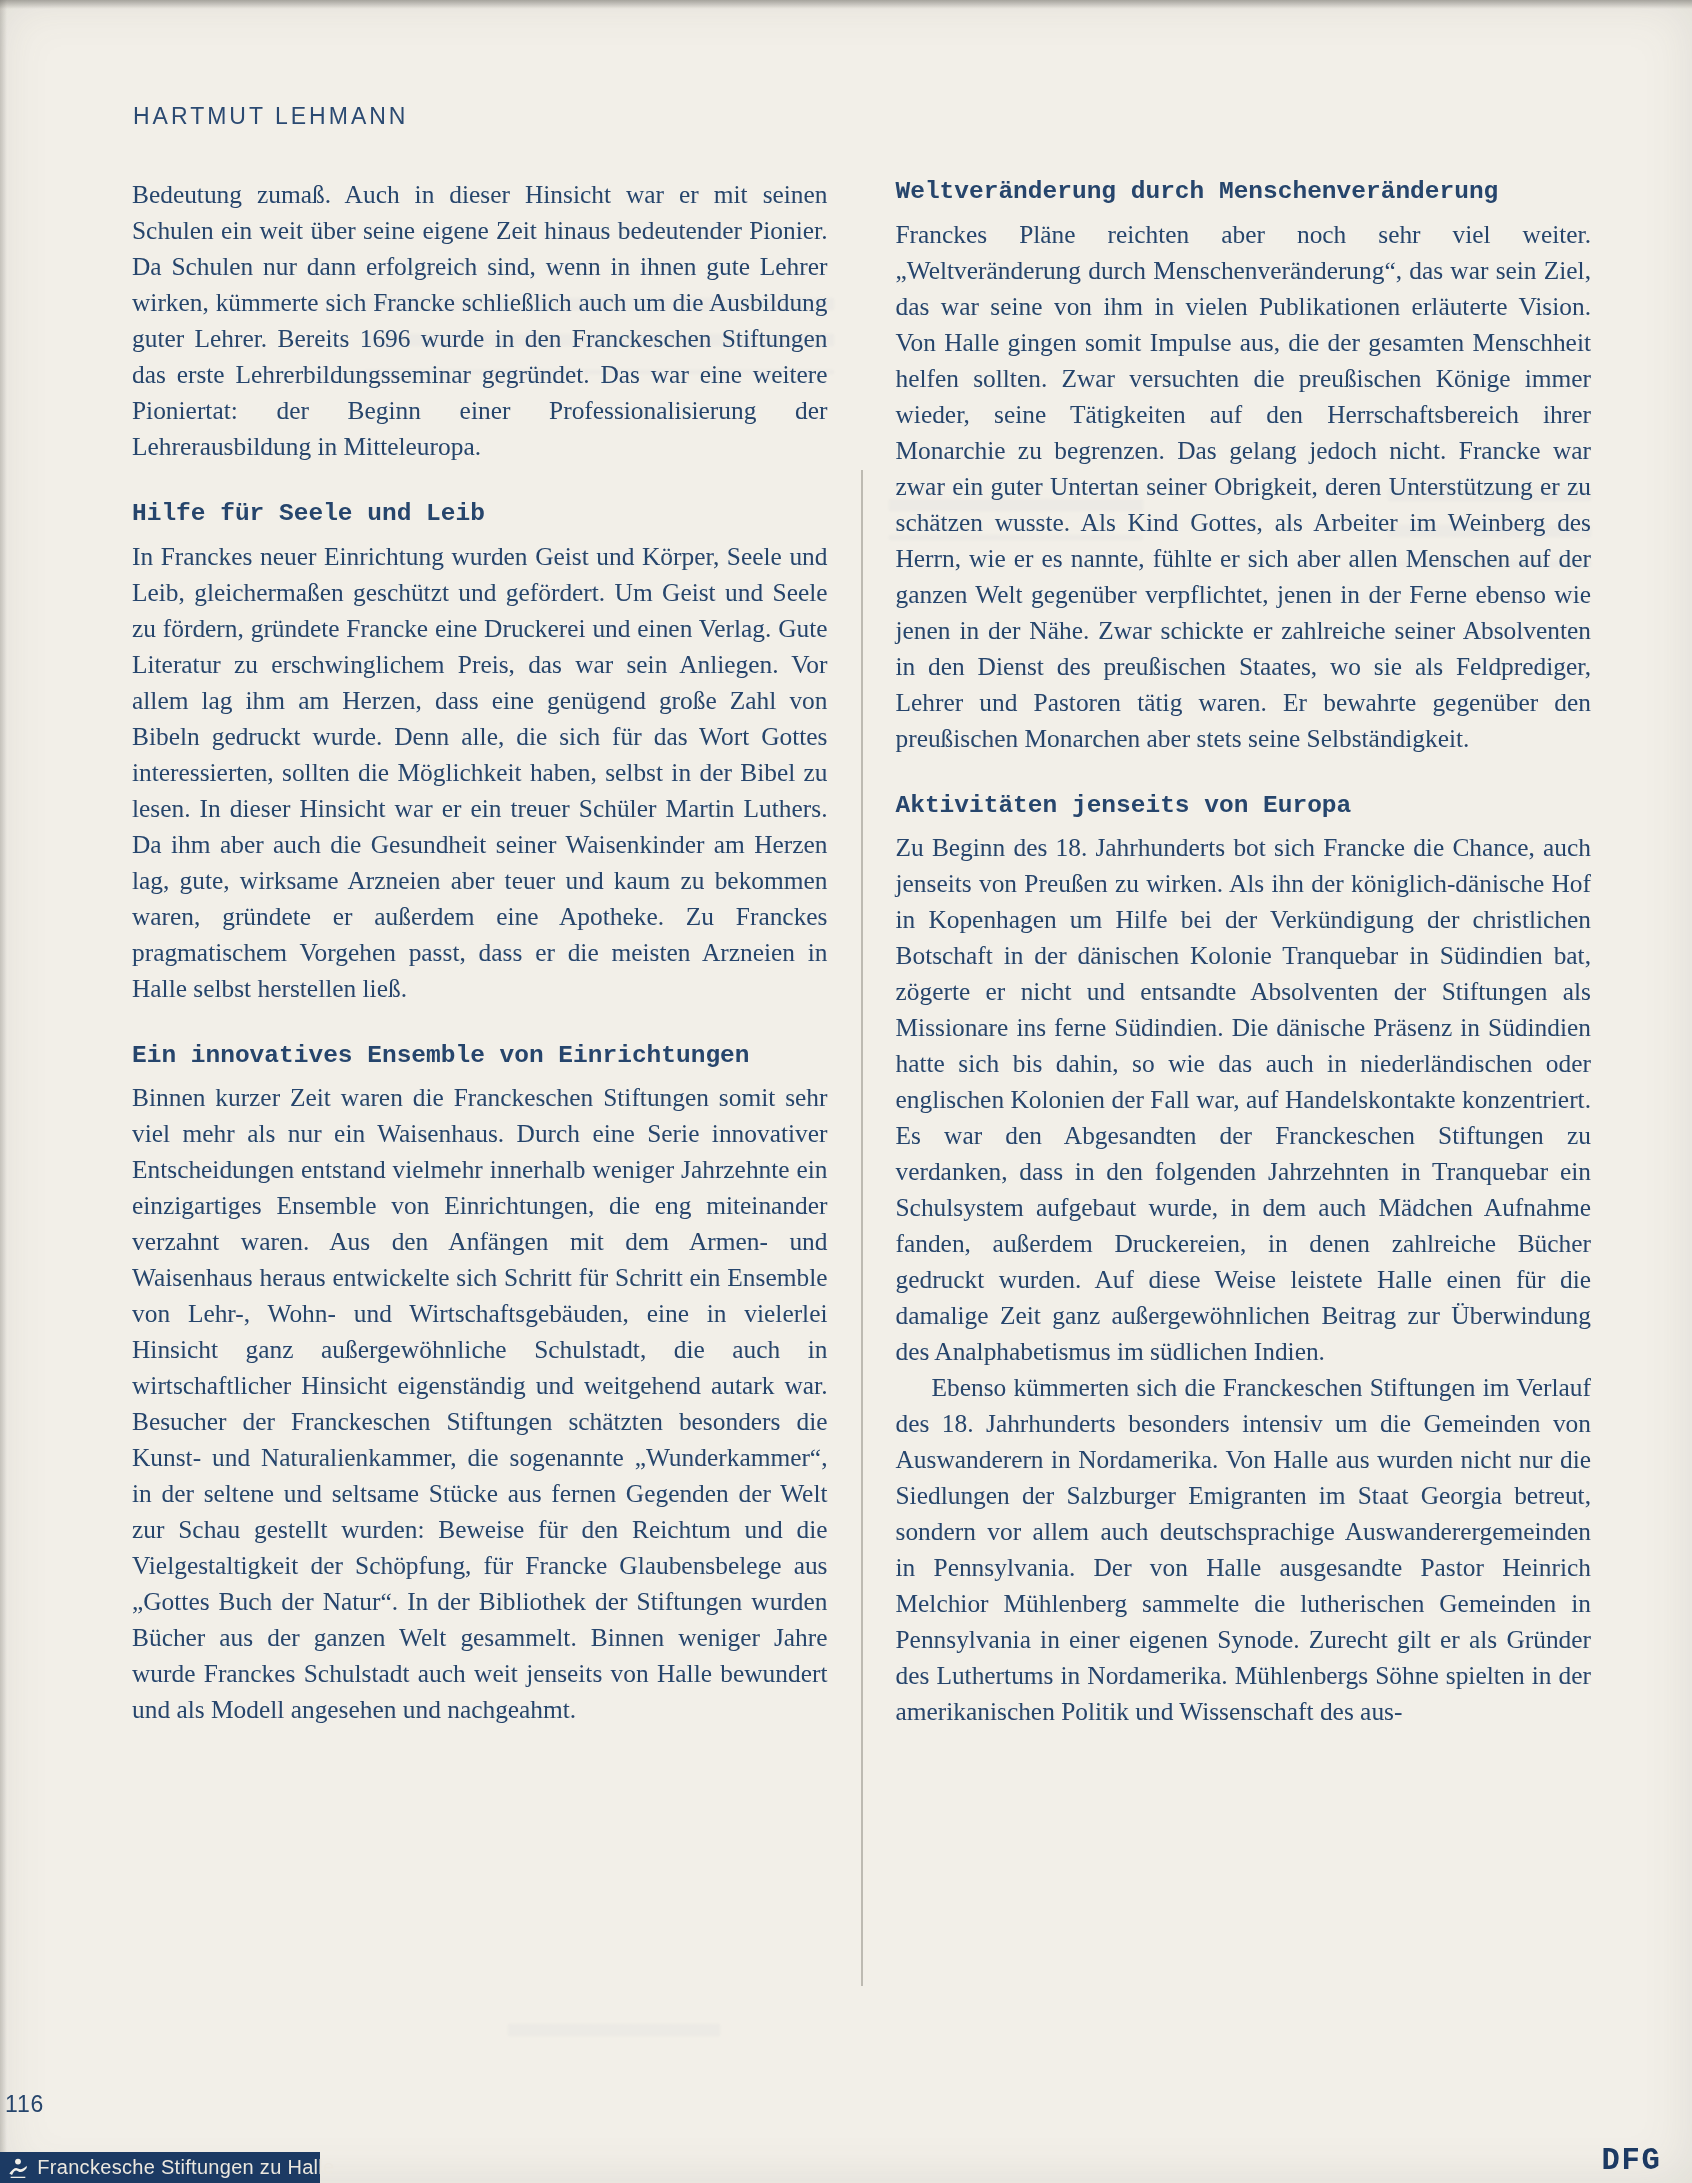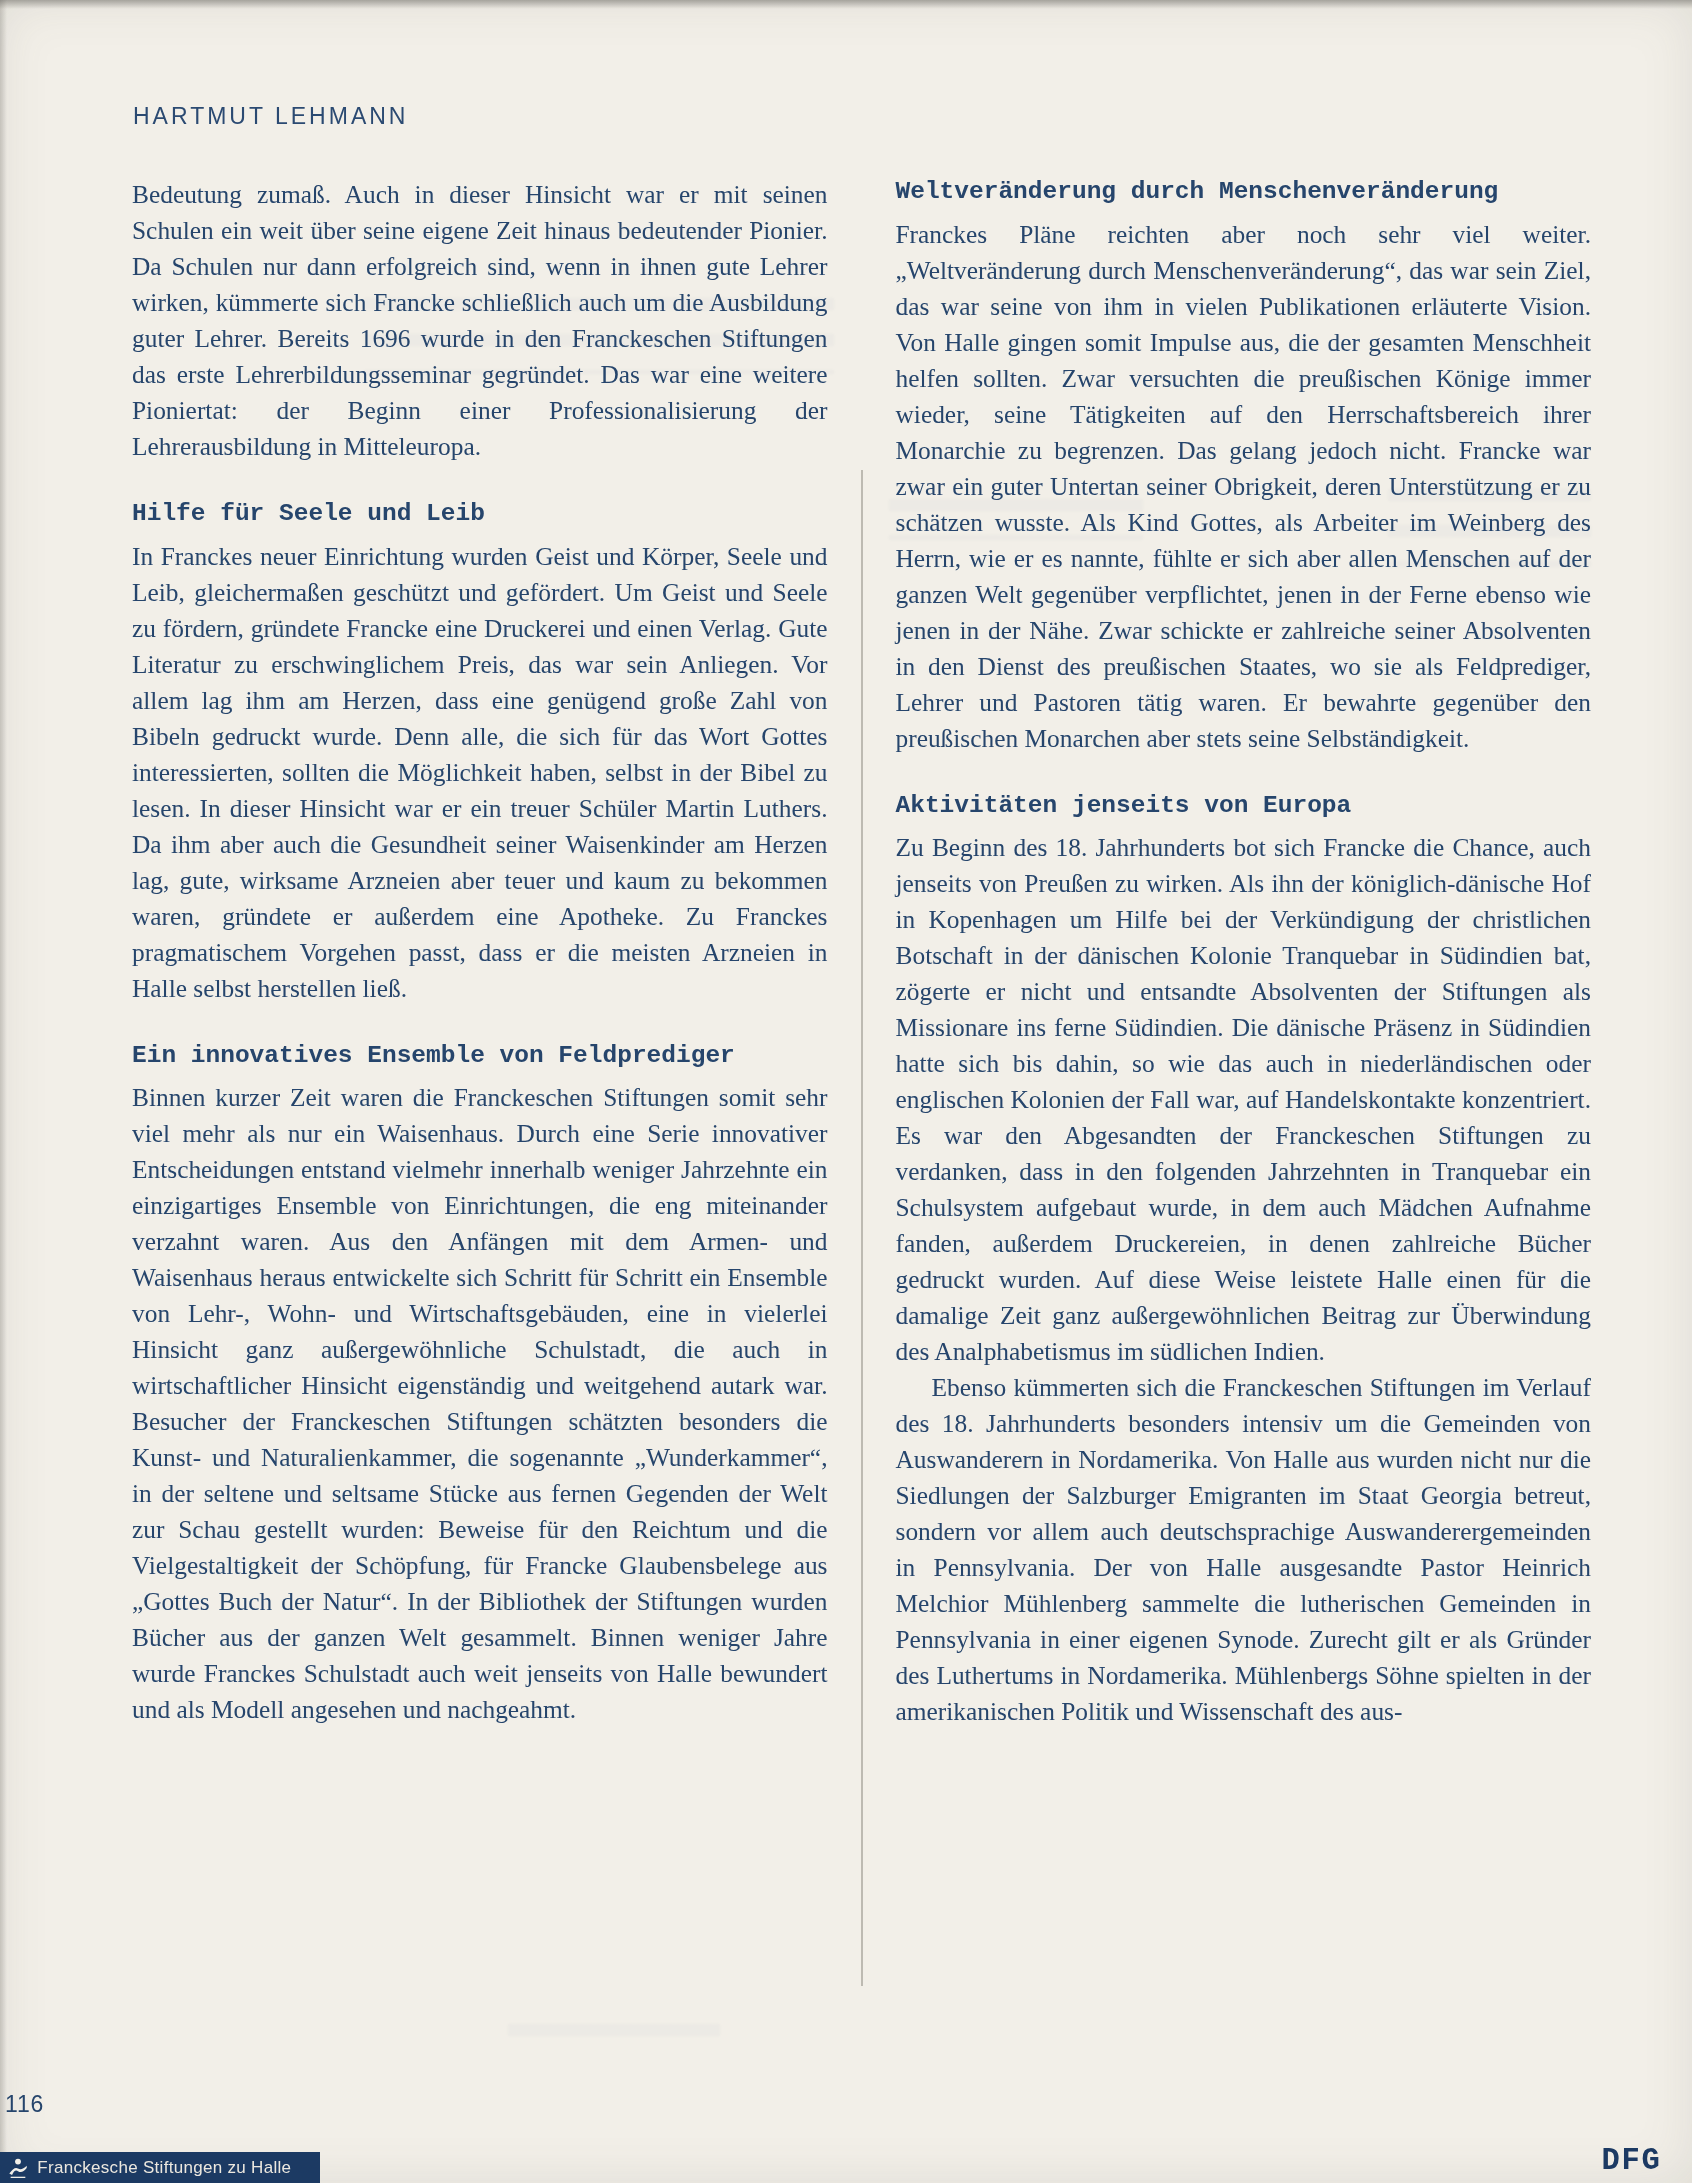--- a/index.html
+++ b/index.html
@@ -81,21 +81,21 @@
     display: flex; align-items: center; gap: 8.5px;
     padding: 0 8.5px 0 6.8px;
   }
   .emblem {
     width: 22px; height: 24px;
     display: inline-flex; align-items: center; justify-content: center;
     flex: 0 0 auto;
   }
   .publisher {
     font-family: "Liberation Sans", sans-serif;
-    font-size: 17px; color: #ece8df; letter-spacing: 0.3px;
+    font-size: 20px; color: #ece8df; letter-spacing: 0.3px;
     white-space: nowrap;
   }
   .dfg {
     position: absolute; right: 30.5px; bottom: 5.1px;
     font-family: Liberation Mono, monospace;
     font-weight: 700; font-size: 30.5px; letter-spacing: 1.7px;
     color: #1c3a63;
   }
 </style>
 </head>
@@ -114,21 +114,21 @@
   <div class="bleed bleed-4"></div>
 
   <div class="columns">
 
     <div class="column">
       <p class="body-text">Bedeutung zumaß. Auch in dieser Hinsicht war er mit seinen Schulen ein weit über seine eigene Zeit hinaus bedeutender Pionier. Da Schulen nur dann erfolgreich sind, wenn in ihnen gute Lehrer wirken, kümmerte sich Francke schließlich auch um die Ausbildung guter Lehrer. Bereits 1696 wurde in den Franckeschen Stiftungen das erste Lehrerbildungsseminar gegründet. Das war eine weitere Pioniertat: der Beginn einer Professionalisierung der Lehrerausbildung in Mitteleuropa.</p>
 
       <h2>Hilfe für Seele und Leib</h2>
       <p class="body-text">In Franckes neuer Einrichtung wurden Geist und Körper, Seele und Leib, gleichermaßen geschützt und gefördert. Um Geist und Seele zu fördern, gründete Francke eine Druckerei und einen Verlag. Gute Literatur zu erschwinglichem Preis, das war sein Anliegen. Vor allem lag ihm am Herzen, dass eine genügend große Zahl von Bibeln gedruckt wurde. Denn alle, die sich für das Wort Gottes interessierten, sollten die Möglichkeit haben, selbst in der Bibel zu lesen. In dieser Hinsicht war er ein treuer Schüler Martin Luthers. Da ihm aber auch die Gesundheit seiner Waisenkinder am Herzen lag, gute, wirksame Arzneien aber teuer und kaum zu bekommen waren, gründete er außerdem eine Apotheke. Zu Franckes pragmatischem Vorgehen passt, dass er die meisten Arzneien in Halle selbst herstellen ließ.</p>
 
-      <h2>Ein innovatives Ensemble von Feldprediger</h2>
+      <h2>Ein innovatives Ensemble von Einrichtungen</h2>
       <p class="body-text">Binnen kurzer Zeit waren die Franckeschen Stiftungen somit sehr viel mehr als nur ein Waisenhaus. Durch eine Serie innovativer Entscheidungen entstand vielmehr innerhalb weniger Jahrzehnte ein einzigartiges Ensemble von Einrichtungen, die eng miteinander verzahnt waren. Aus den Anfängen mit dem Armen- und Waisenhaus heraus entwickelte sich Schritt für Schritt ein Ensemble von Lehr-, Wohn- und Wirtschaftsgebäuden, eine in vielerlei Hinsicht ganz außergewöhnliche Schulstadt, die auch in wirtschaftlicher Hinsicht eigenständig und weitgehend autark war. Besucher der Franckeschen Stiftungen schätzten besonders die Kunst- und Naturalienkammer, die sogenannte „Wunderkammer“, in der seltene und seltsame Stücke aus fernen Gegenden der Welt zur Schau gestellt wurden: Beweise für den Reichtum und die Vielgestaltigkeit der Schöpfung, für Francke Glaubensbelege aus „Gottes Buch der Natur“. In der Bibliothek der Stiftungen wurden Bücher aus der ganzen Welt gesammelt. Binnen weniger Jahre wurde Franckes Schulstadt auch weit jenseits von Halle bewundert und als Modell angesehen und nachgeahmt.</p>
     </div>
 
     <div class="column">
       <h2>Weltveränderung durch Menschenveränderung</h2>
       <p class="body-text">Franckes Pläne reichten aber noch sehr viel weiter. „Weltveränderung durch Menschenveränderung“, das war sein Ziel, das war seine von ihm in vielen Publikationen erläuterte Vision. Von Halle gingen somit Impulse aus, die der gesamten Menschheit helfen sollten. Zwar versuchten die preußischen Könige immer wieder, seine Tätigkeiten auf den Herrschaftsbereich ihrer Monarchie zu begrenzen. Das gelang jedoch nicht. Francke war zwar ein guter Untertan seiner Obrigkeit, deren Unterstützung er zu schätzen wusste. Als Kind Gottes, als Arbeiter im Weinberg des Herrn, wie er es nannte, fühlte er sich aber allen Menschen auf der ganzen Welt gegenüber verpflichtet, jenen in der Ferne ebenso wie jenen in der Nähe. Zwar schickte er zahlreiche seiner Absolventen in den Dienst des preußischen Staates, wo sie als Feldprediger, Lehrer und Pastoren tätig waren. Er bewahrte gegenüber den preußischen Monarchen aber stets seine Selbständigkeit.</p>
 
       <h2>Aktivitäten jenseits von Europa</h2>
       <p class="body-text">Zu Beginn des 18. Jahrhunderts bot sich Francke die Chance, auch jenseits von Preußen zu wirken. Als ihn der königlich-dänische Hof in Kopenhagen um Hilfe bei der Verkündigung der christlichen Botschaft in der dänischen Kolonie Tranquebar in Südindien bat, zögerte er nicht und entsandte Absolventen der Stiftungen als Missionare ins ferne Südindien. Die dänische Präsenz in Südindien hatte sich bis dahin, so wie das auch in niederländischen oder englischen Kolonien der Fall war, auf Handelskontakte konzentriert. Es war den Abgesandten der Franckeschen Stiftungen zu verdanken, dass in den folgenden Jahrzehnten in Tranquebar ein Schulsystem aufgebaut wurde, in dem auch Mädchen Aufnahme fanden, außerdem Druckereien, in denen zahlreiche Bücher gedruckt wurden. Auf diese Weise leistete Halle einen für die damalige Zeit ganz außergewöhnlichen Beitrag zur Überwindung des Analphabetismus im südlichen Indien.</p>
       <p class="body-text indent">Ebenso kümmerten sich die Franckeschen Stiftungen im Verlauf des 18. Jahrhunderts besonders intensiv um die Gemeinden von Auswanderern in Nordamerika. Von Halle aus wurden nicht nur die Siedlungen der Salzburger Emigranten im Staat Georgia betreut, sondern vor allem auch deutschsprachige Auswanderergemeinden in Pennsylvania. Der von Halle ausgesandte Pastor Heinrich Melchior Mühlenberg sammelte die lutherischen Gemeinden in Pennsylvania in einer eigenen Synode. Zurecht gilt er als Gründer des Luthertums in Nordamerika. Mühlenbergs Söhne spielten in der amerikanischen Politik und Wissenschaft des aus-</p>

